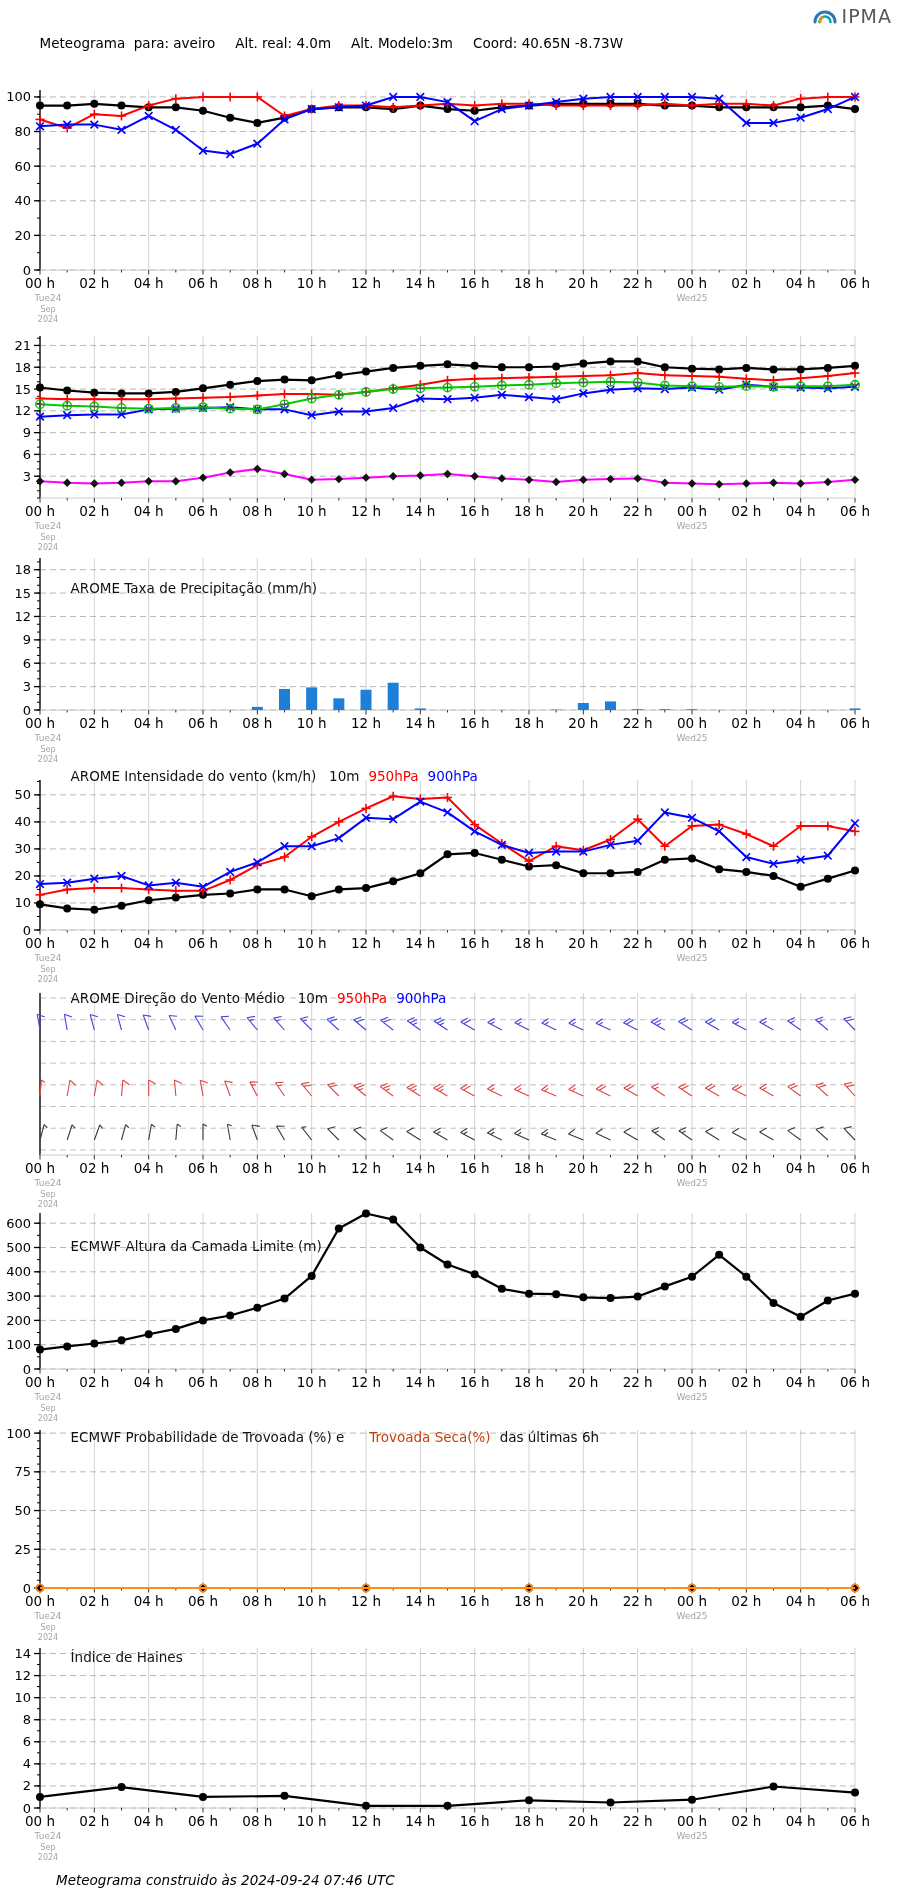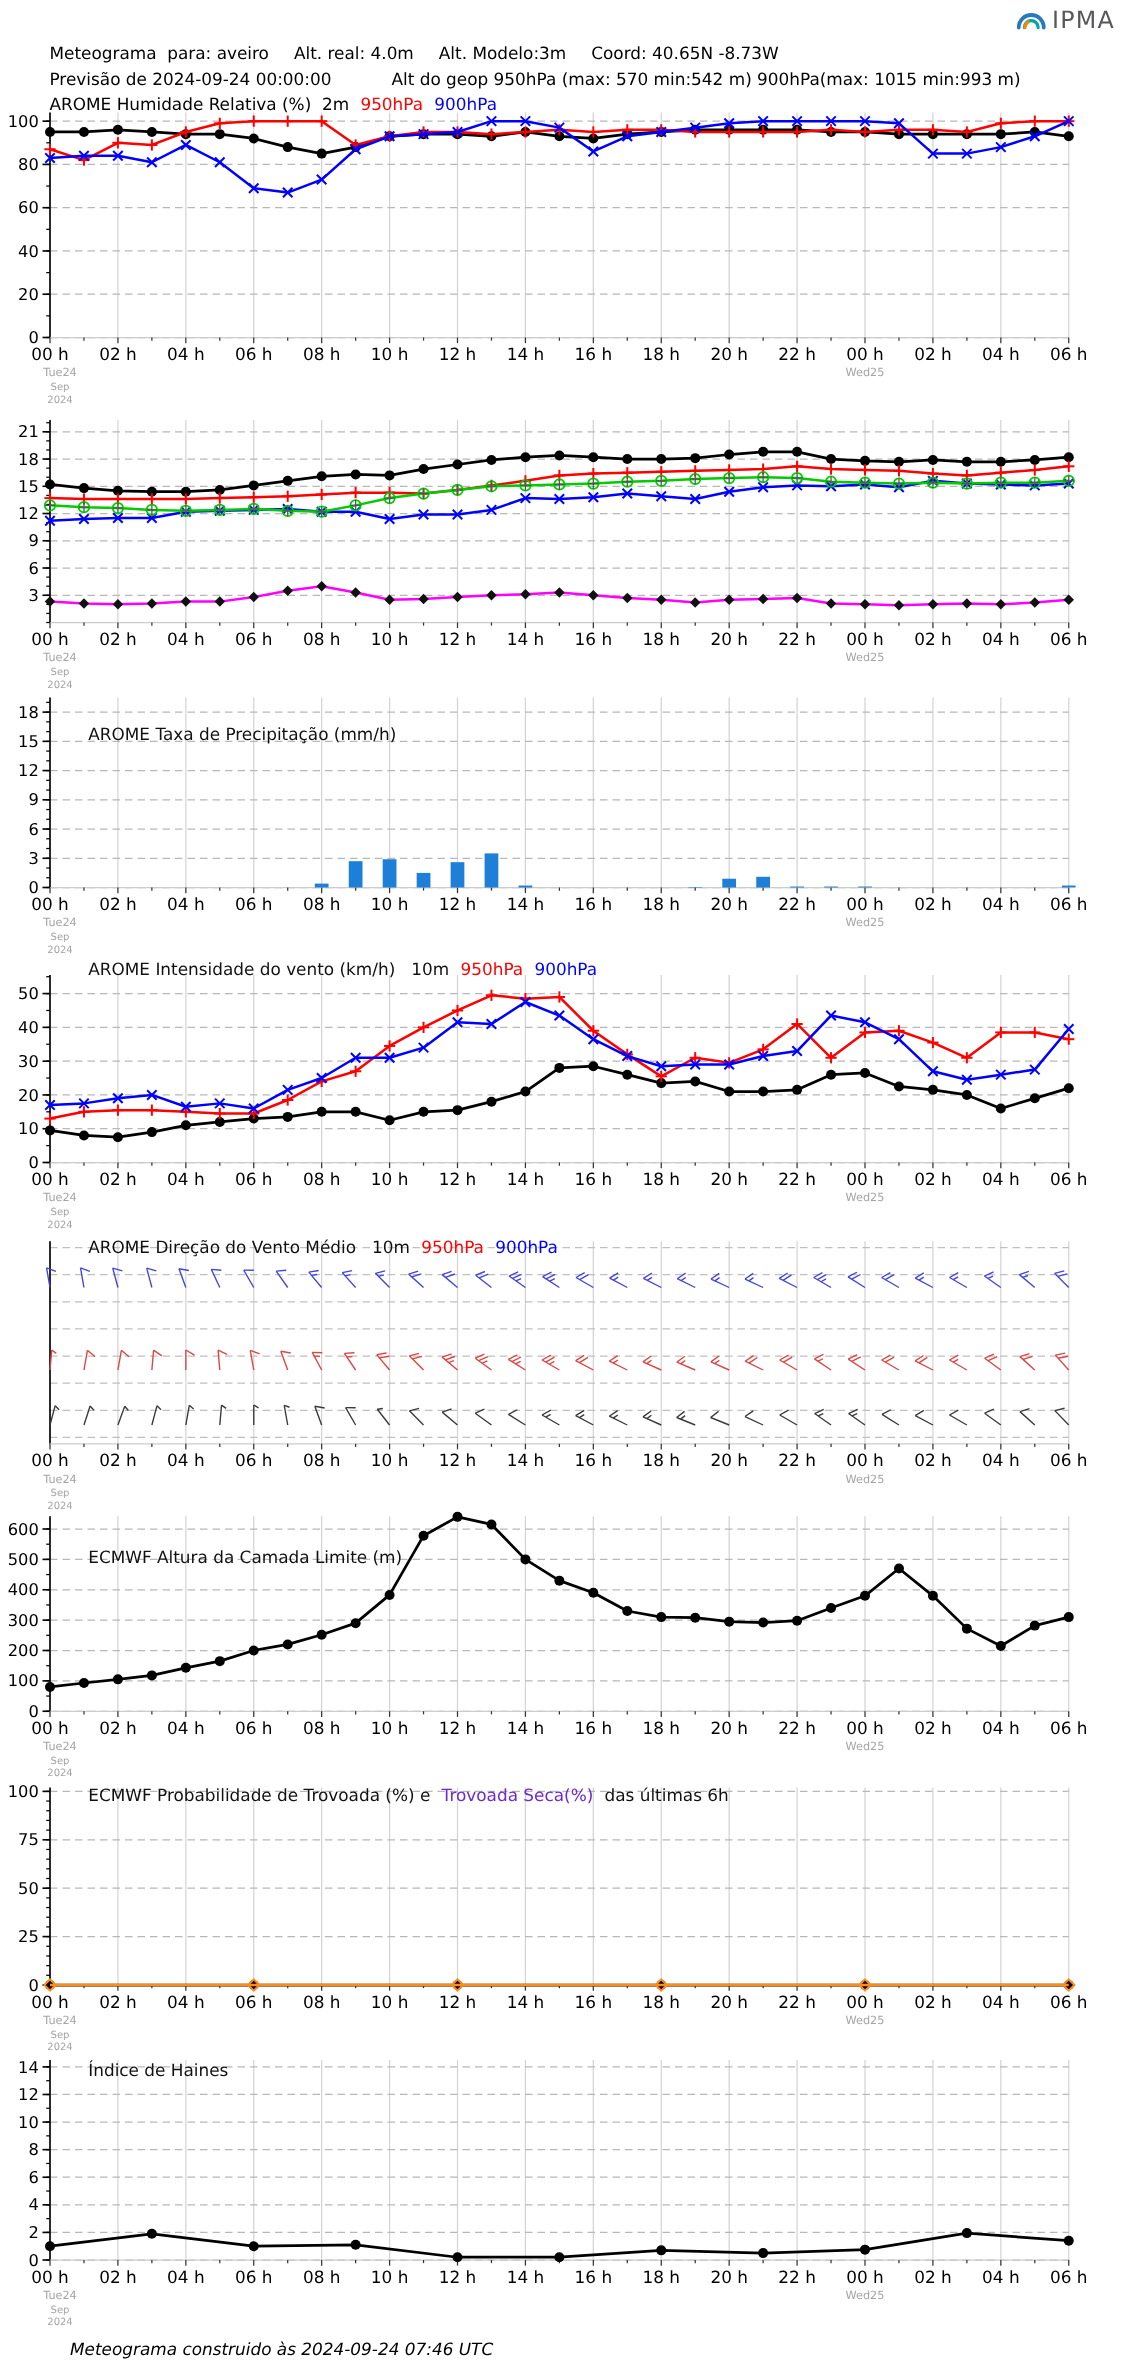--- a/index.html
+++ b/index.html
@@ -4,21 +4,21 @@
 <style>
   html,body{margin:0;padding:0;background:#fff;}
   #fig{position:relative;width:900px;height:1903px;background:#ffffff;
        font-family:"DejaVu Sans","Liberation Sans",sans-serif;color:#000;overflow:hidden;}
   #plots{position:absolute;left:0;top:0;}
   .hline{position:absolute;left:31px;font-size:13.5px;white-space:pre;color:#000;}
   .hline span{margin-right:20px;}
   .ptitle{position:absolute;left:62px;font-size:13.5px;white-space:pre;color:#111;}
   .ptitle span{margin-right:9px;}
   .c-red{color:#ff0000;} .c-blue{color:#0000ff;} .c-green{color:#00cc00;}
-  .c-magenta{color:#ff00ff;} .c-orange{color:#6d28d9;}
+  .c-magenta{color:#ff00ff;} .c-orange{color:#c2410c;margin-left:16px;}
   #logo{position:absolute;top:5px;right:8px;display:flex;align-items:flex-start;}
   #logo .t{font-size:19px;color:#57585b;letter-spacing:1px;margin-left:4px;}
   #footer{position:absolute;left:56px;top:1872px;font-size:13.5px;font-style:italic;}
 </style>
 </head>
 <body>
 <div id="fig">
 
 <svg id="plots" width="900" height="1903" viewBox="0 0 900 1903">
       <g>
@@ -1786,27 +1786,21 @@
         <circle cx="610.5" cy="1802.4827586206898" r="4" fill="#000000"></circle>
         <circle cx="692" cy="1799.7241379310344" r="4" fill="#000000"></circle>
         <circle cx="773.5" cy="1786.4827586206898" r="4" fill="#000000"></circle>
         <circle cx="855" cy="1792.551724137931" r="4" fill="#000000"></circle>
       </g>
     </svg>
 
 <div class="hline" style="top:19px">
   <span>Meteograma  para: aveiro</span><span>Alt. real: 4.0m</span><span>Alt. Modelo:3m</span><span>Coord: 40.65N -8.73W</span>
 </div>
-<div class="hline" style="top:40px">
-  <span style="margin-right:48px">Previsão de 2024-09-24 00:00:00</span><span>Alt do geop 950hPa (max: 570 min:542 m) 900hPa(max: 1015 min:993 m)</span>
-</div>
 
-<div class="hline" style="top:60px">
-  <span style="margin-right:9px">AROME Humidade Relativa (%)  2m</span><span class="c-red" style="margin-right:9px">950hPa</span><span class="c-blue">900hPa</span>
-</div>
 
 <div class="ptitle" style="top:564px">
   <span>AROME Taxa de Precipitação (mm/h)</span>
 </div>
 <div class="ptitle" style="top:752px">
   <span>AROME Intensidade do vento (km/h)   10m</span><span class="c-red">950hPa</span><span class="c-blue">900hPa</span>
 </div>
 <div class="ptitle" style="top:974px">
   <span>AROME Direção do Vento Médio   10m</span><span class="c-red">950hPa</span><span class="c-blue">900hPa</span>
 </div>

